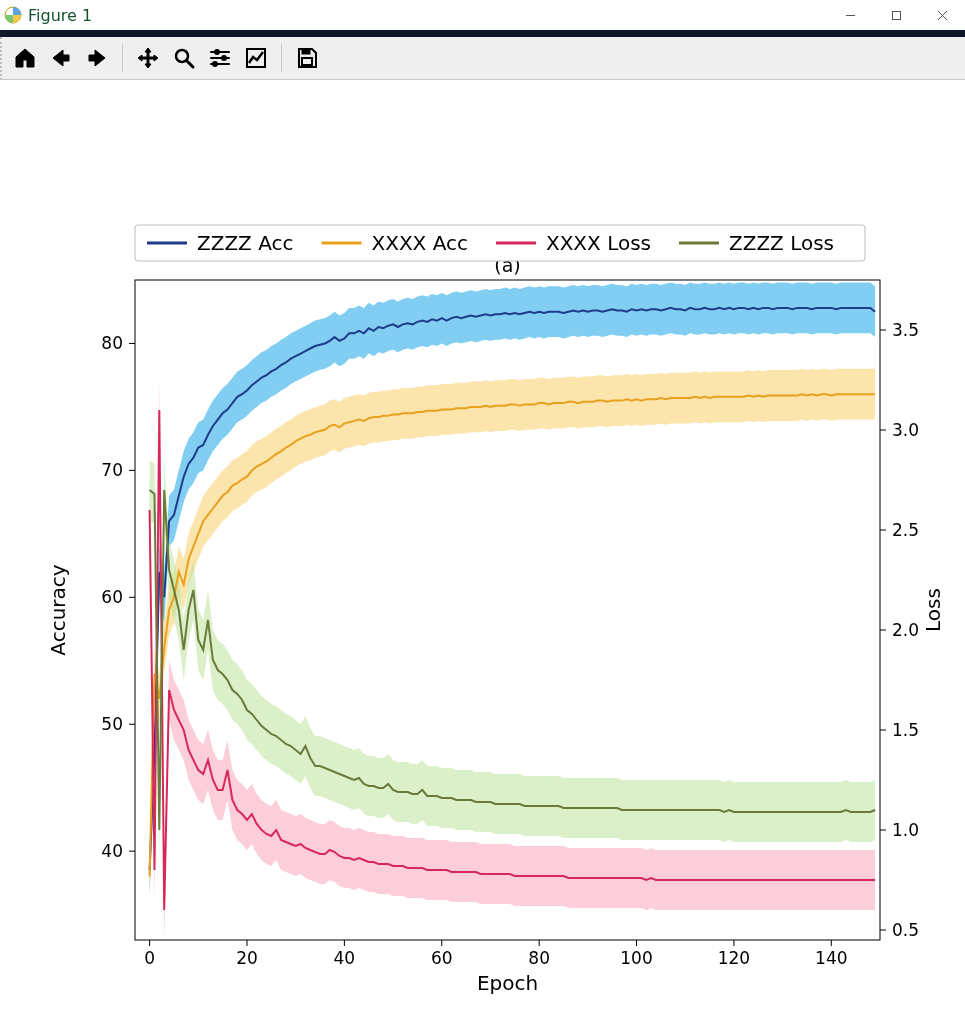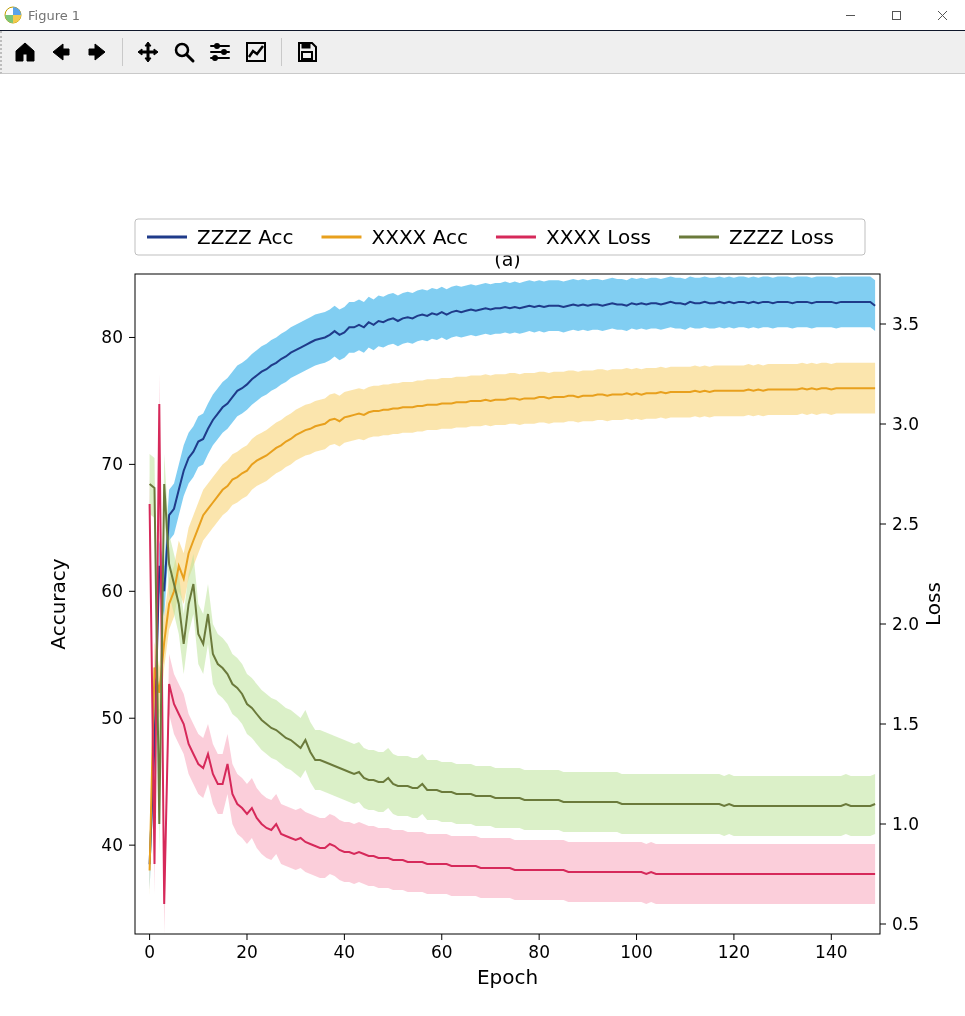--- a/index.html
+++ b/index.html
@@ -11,23 +11,23 @@
     background: #ffffff;
     color: #000;
     overflow: hidden;
   }
   
   .titlebar {
     height: 30px;
     display: flex;
     align-items: center;
     background: #ffffff;
-    border-bottom: 1px solid #0f172a;
-    font-size: 13px;
-    color: #737373;
+    border-bottom: 7px solid #0f172a;
+    font-size: 16px;
+    color: #14532d;
     user-select: none;
   }
   .titlebar .app-icon {
     width: 18px; height: 18px;
     margin: 0 6px 0 4px;
   }
   .titlebar .title { flex: 0 0 auto; }
   .titlebar .spacer { flex: 1 1 auto; }
   .titlebar .win-btn {
     width: 46px; height: 30px;

